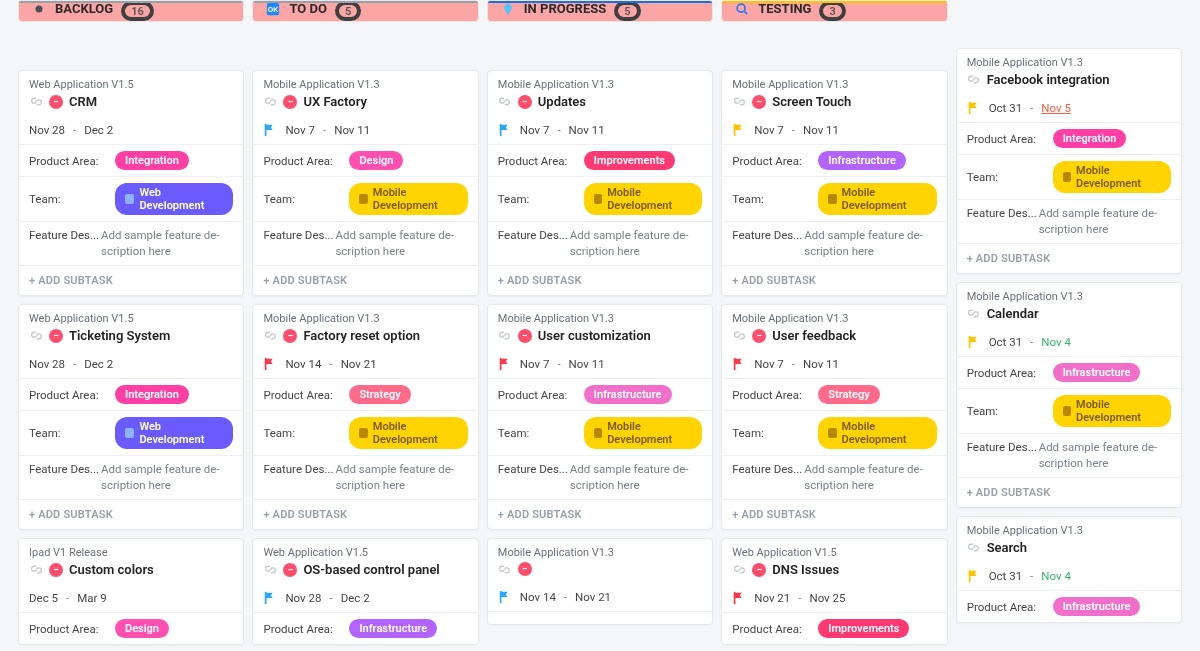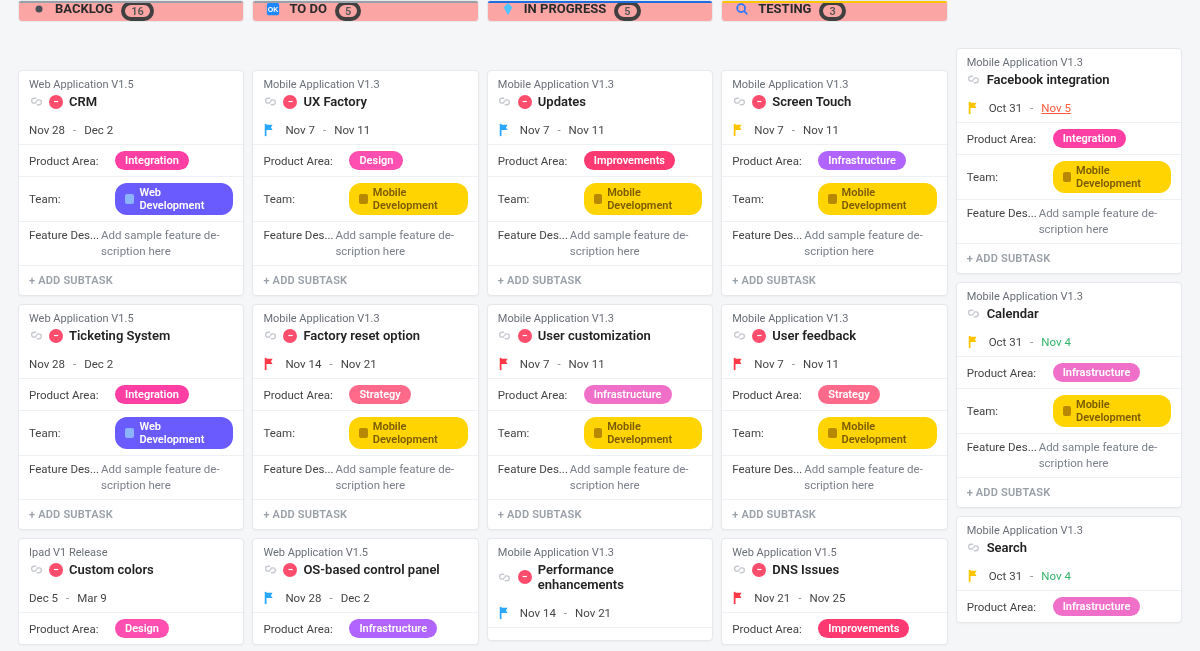--- a/index.html
+++ b/index.html
@@ -489,21 +489,20 @@
   <div class="card">
     <div class="section">
       <div class="crumb">Mobile Application V1.3</div>
       <div class="title-row">
         <span class="mini-icon">
                 <svg viewBox="0 0 16 16" width="13" height="13">
                   <path d="M6 10l4-4M7 4h-2a3 3 0 000 6h2M9 12h2a3 3 0 000-6h-2" fill="none" stroke="#c6c9cf" stroke-width="1.6" stroke-linecap="round"></path>
                 </svg>
               </span>
         <span class="minus-dot">−</span>
-        <span class="title">Performance enhancements</span>
       </div>
     </div>
     <div class="section">
       <div class="date-row">
         <span class="flag">
                 <svg viewBox="0 0 16 16" width="14" height="14">
                   <path d="M3 1v14" stroke="#2aa7ff" stroke-width="2"></path>
                   <path d="M3 2h8l-2 3 2 3H3z" fill="#2aa7ff"></path>
                 </svg>
               </span>

